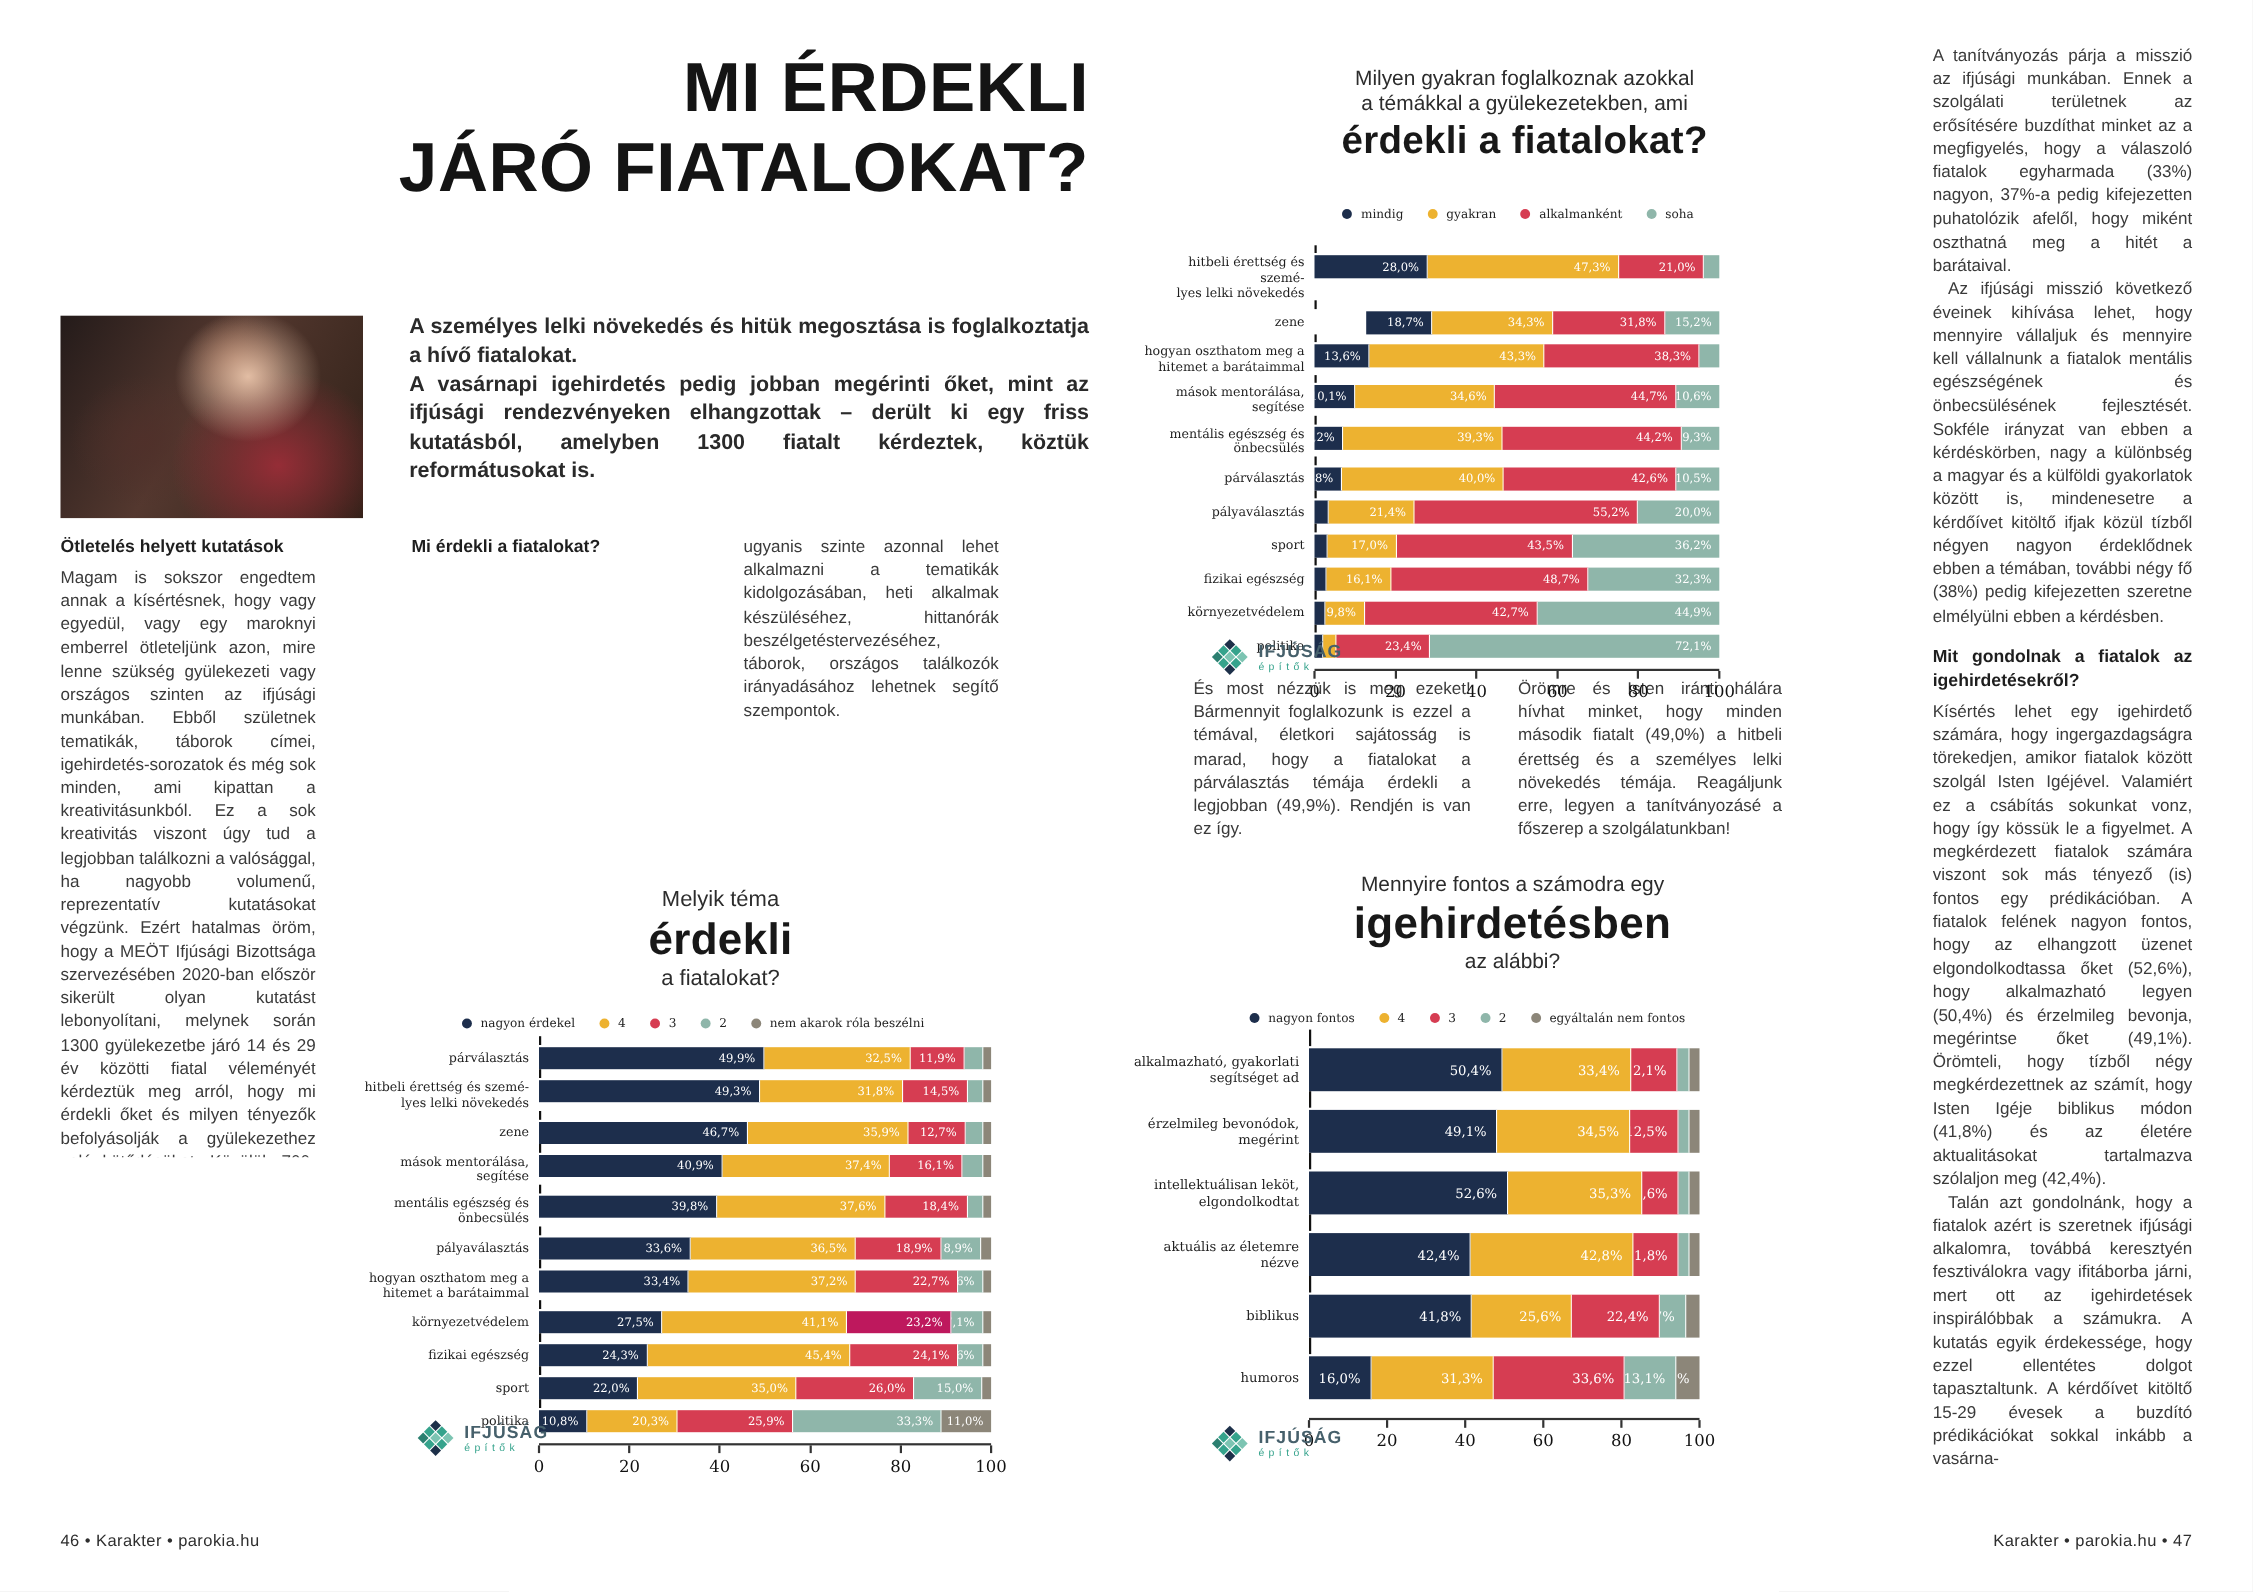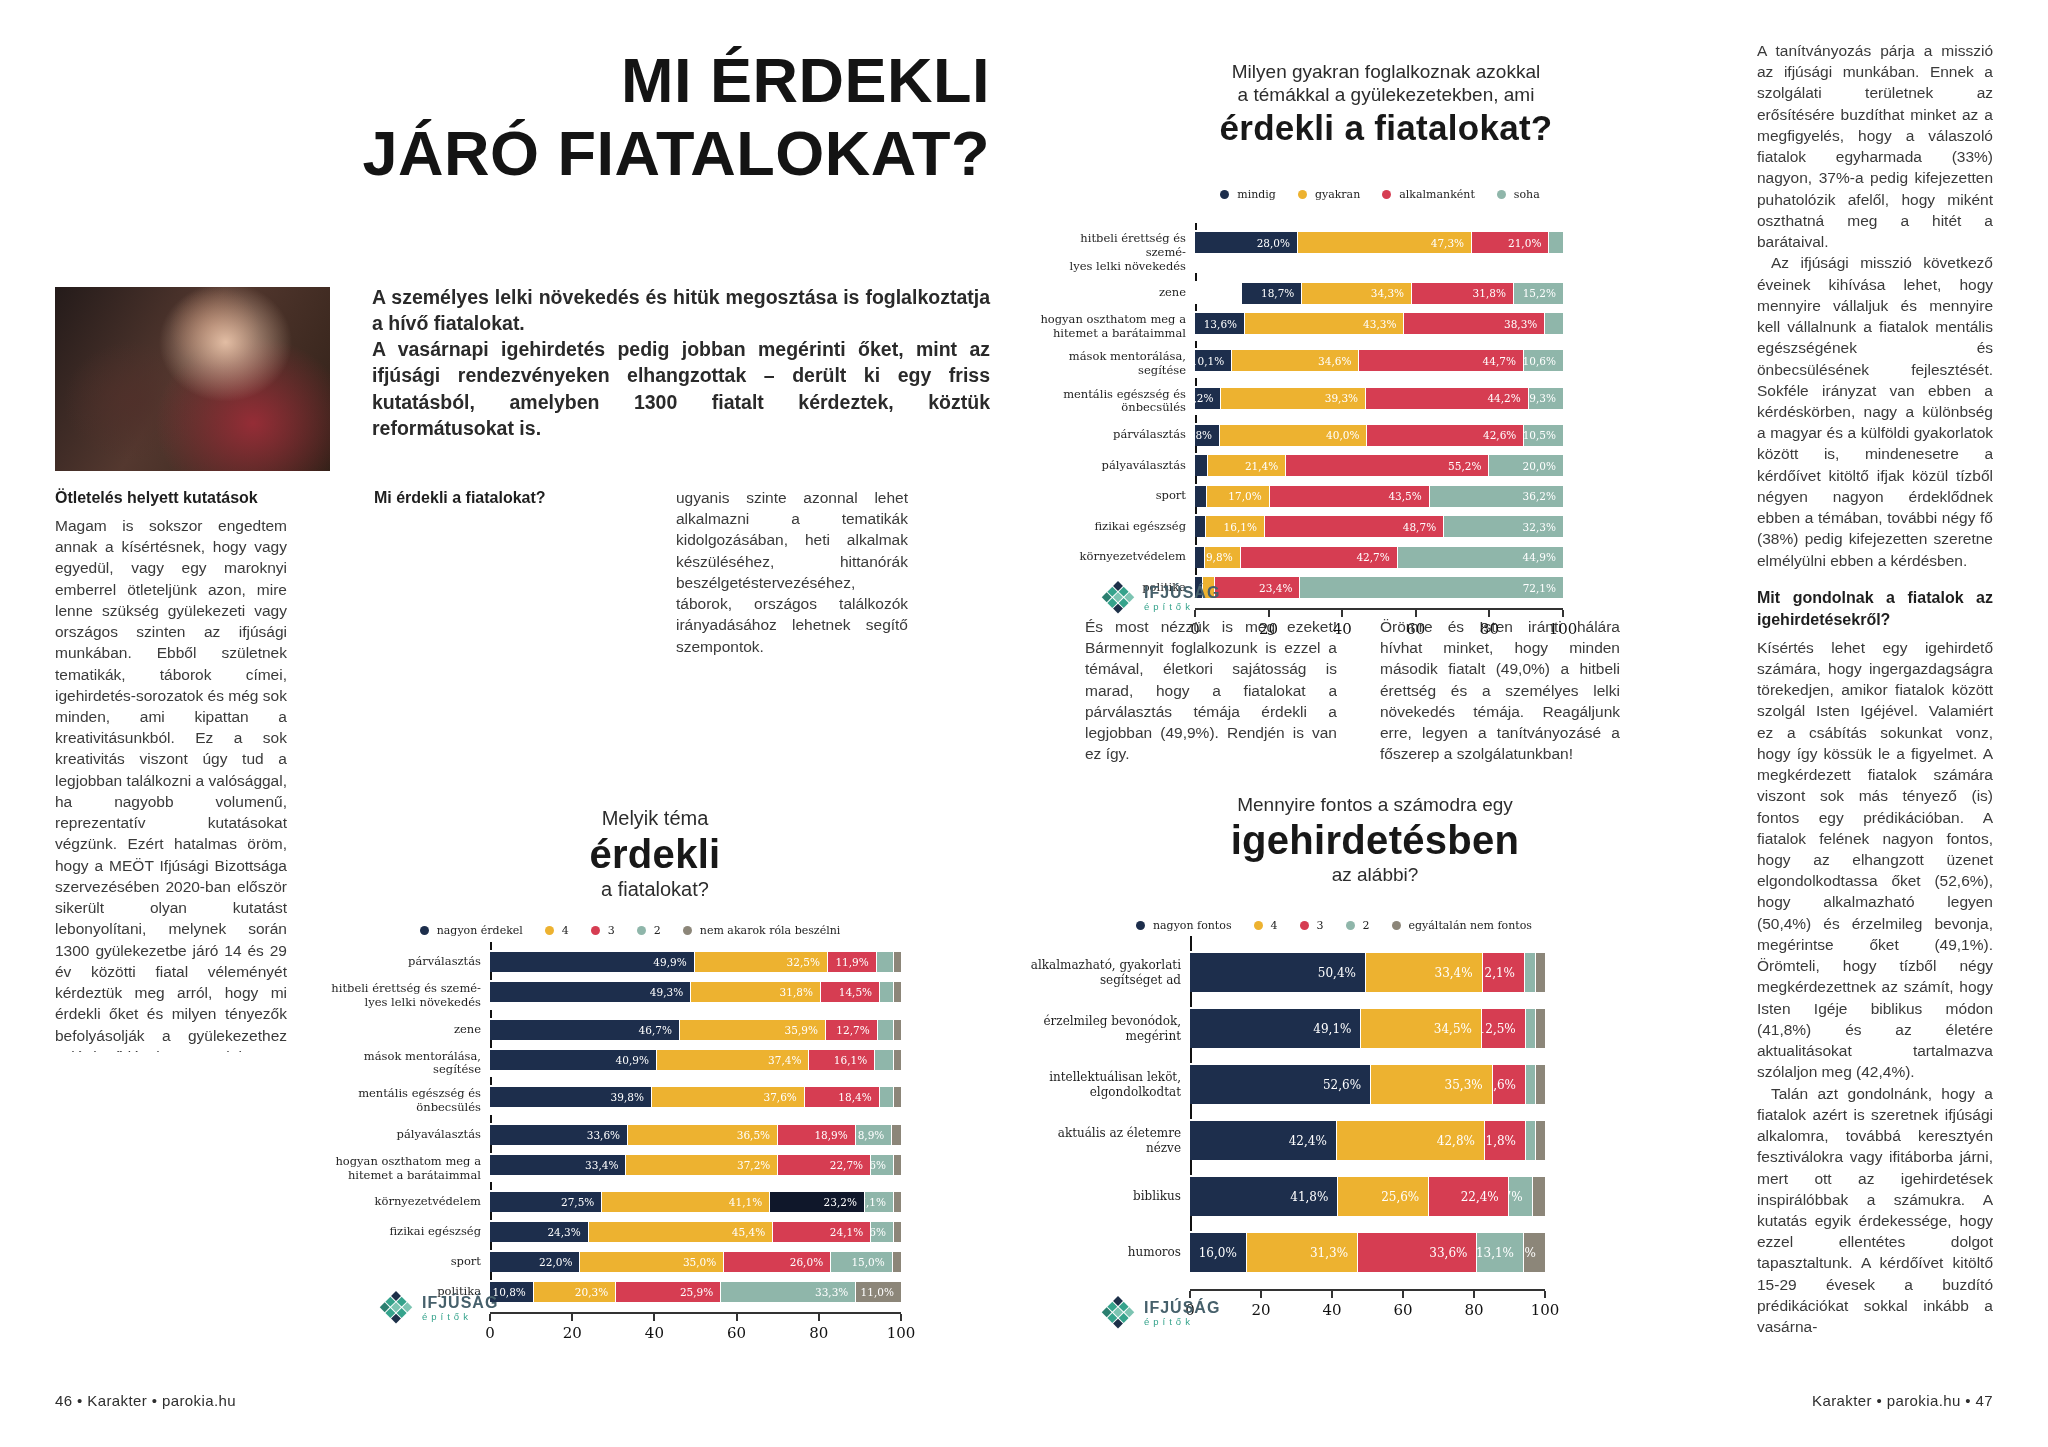--- a/index.html
+++ b/index.html
@@ -417,21 +417,21 @@
               <div class="seg" style="width: 22.7%; background: rgb(214, 61, 82);">22,7%</div>
               <div class="seg" style="width: 5.6%; background: rgb(143, 182, 170);">5,6%</div>
               <div class="seg" style="width: 1.1%; background: rgb(140, 134, 121);"></div>
             </div>
           </div>
           <div class="row">
             <div class="cat">környezetvédelem</div>
             <div class="track">
               <div class="seg" style="width: 27.5%; background: rgb(29, 46, 76);">27,5%</div>
               <div class="seg" style="width: 41.1%; background: rgb(237, 178, 48);">41,1%</div>
-              <div class="seg" style="width: 23.2%; background: #0f172a;">23,2%</div>
+              <div class="seg" style="width: 23.2%; background: #be185d;">23,2%</div>
               <div class="seg" style="width: 7.1%; background: rgb(143, 182, 170);">7,1%</div>
               <div class="seg" style="width: 1.1%; background: rgb(140, 134, 121);"></div>
             </div>
           </div>
           <div class="row">
             <div class="cat">fizikai egészség</div>
             <div class="track">
               <div class="seg" style="width: 24.3%; background: rgb(29, 46, 76);">24,3%</div>
               <div class="seg" style="width: 45.4%; background: rgb(237, 178, 48);">45,4%</div>
               <div class="seg" style="width: 24.1%; background: rgb(214, 61, 82);">24,1%</div>

